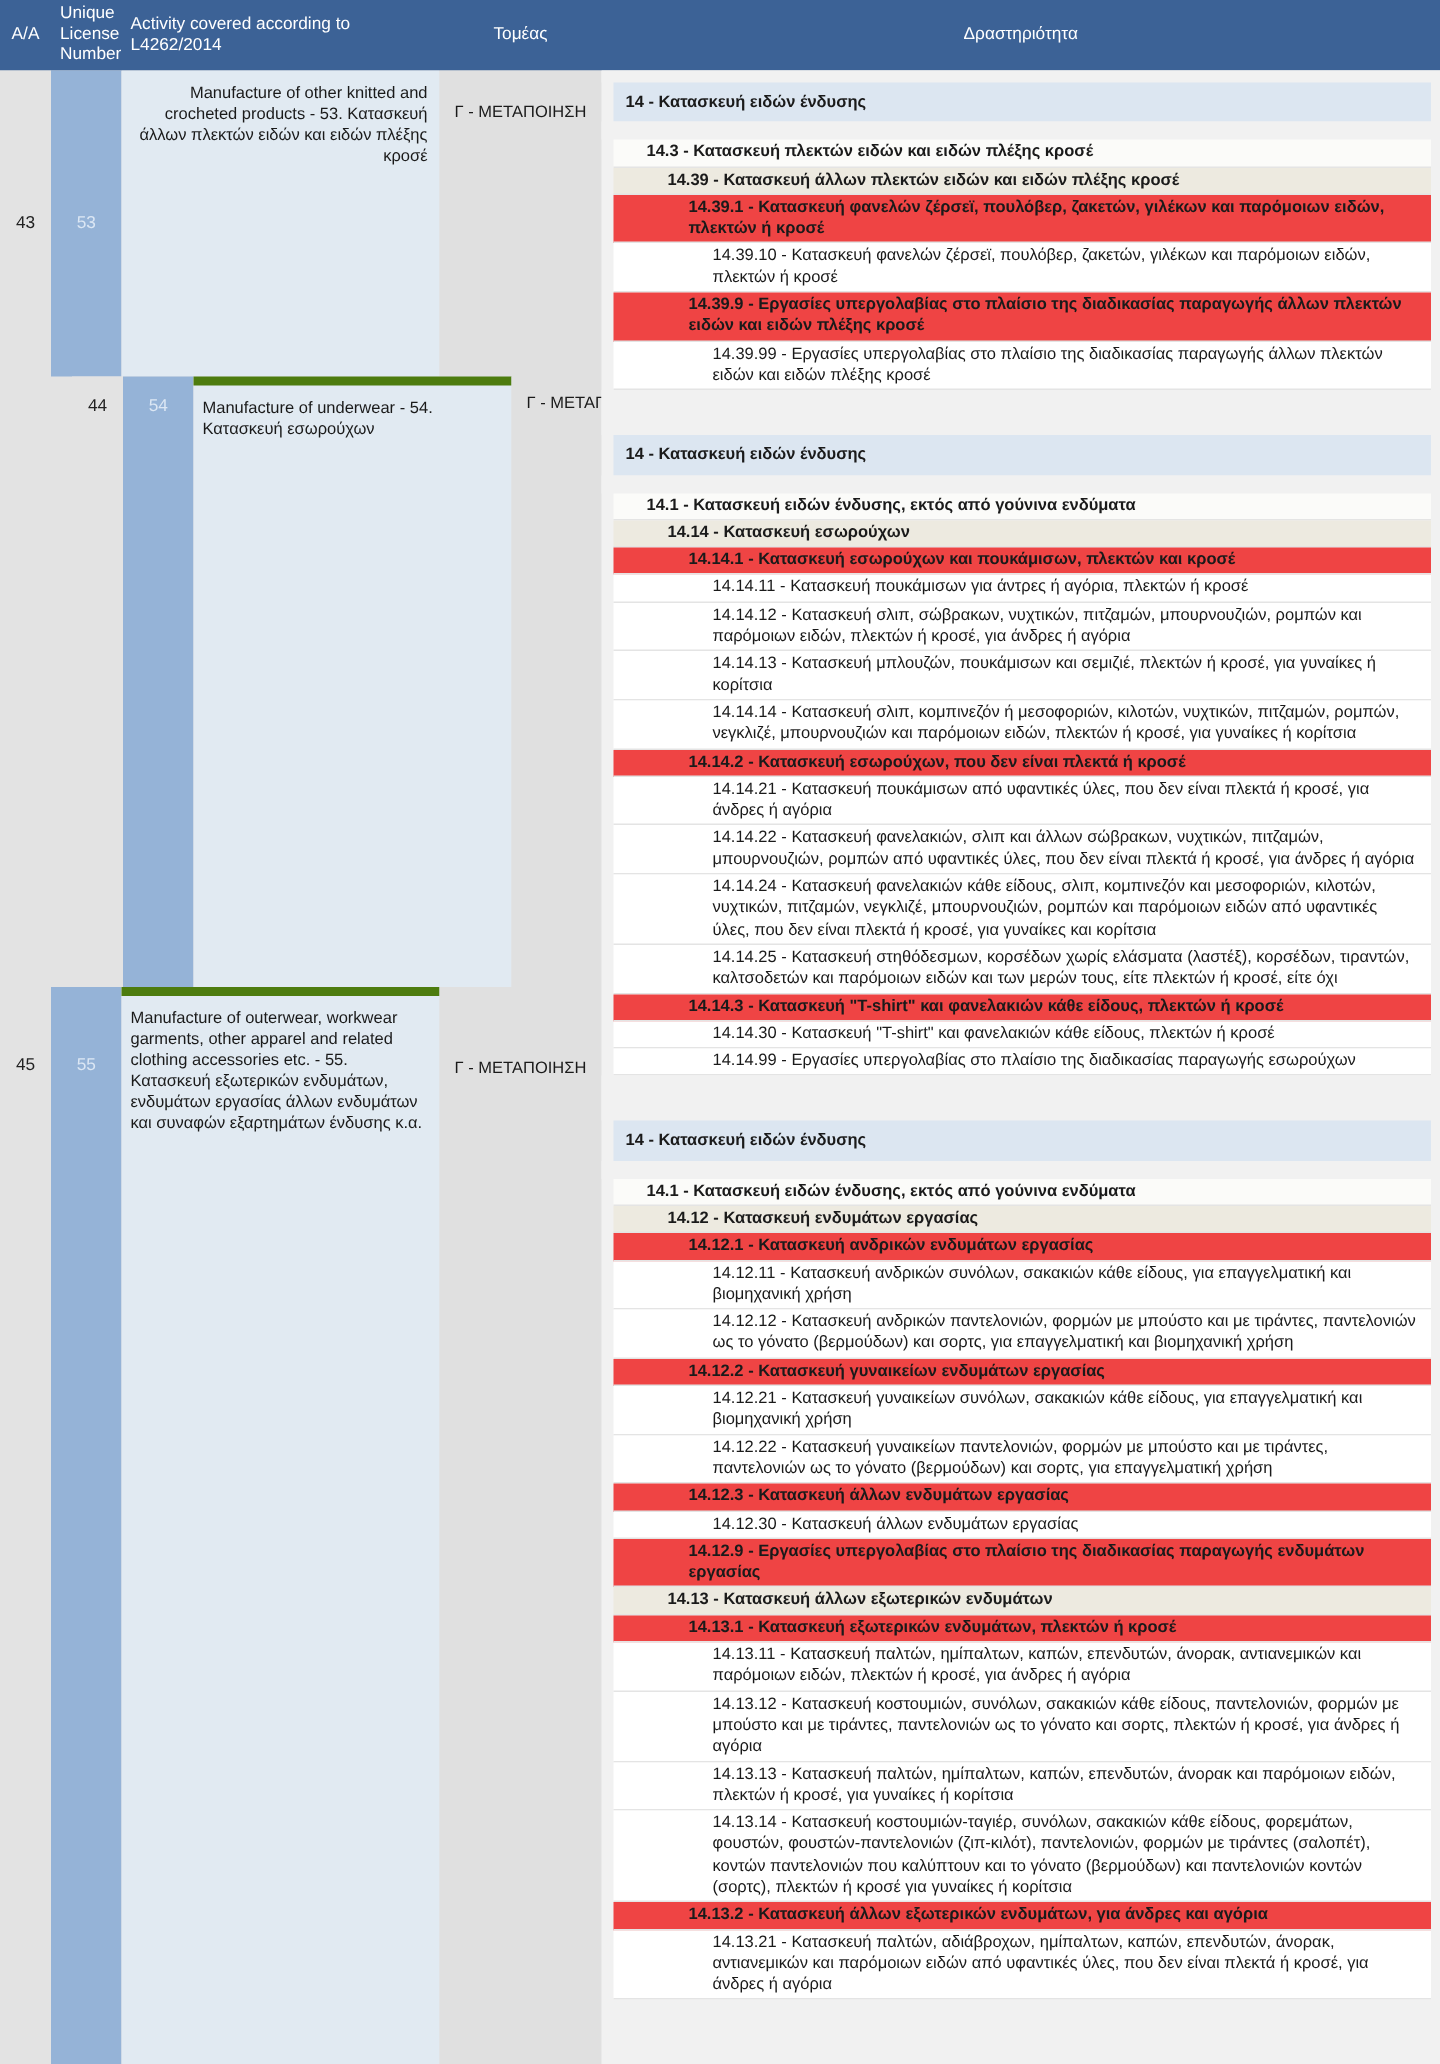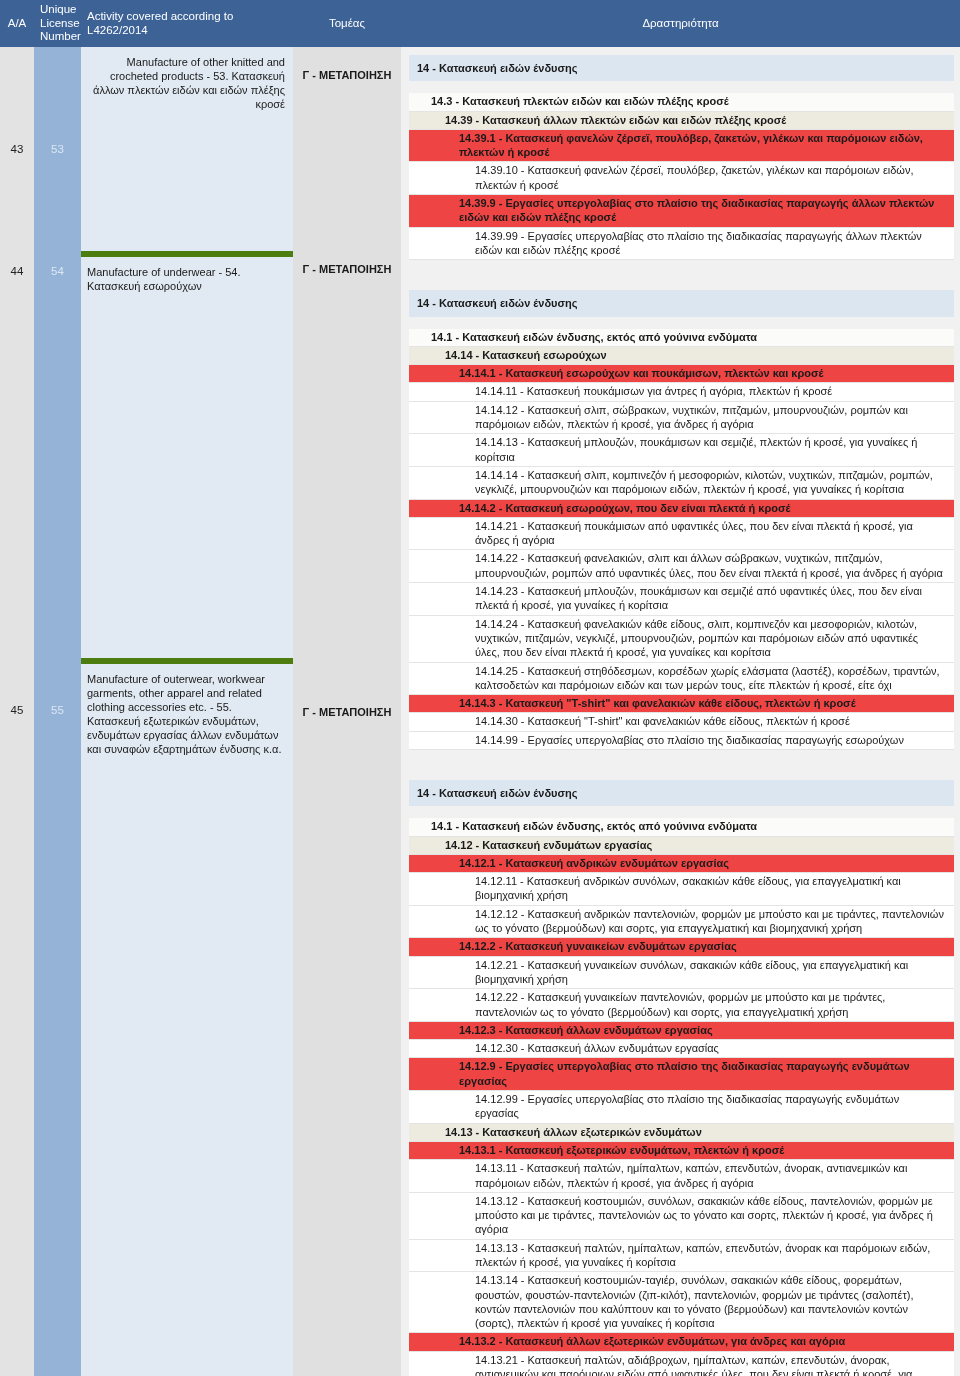--- a/index.html
+++ b/index.html
@@ -57,21 +57,21 @@
   .c-act{
     width:212px;flex:0 0 212px;background:#E1EAF2;
     box-sizing:border-box;padding:4px 8px 4px 6px;
     font-size:11px;line-height:1.28;color:#1a1a1a;
     display:flex;align-items:center;
   }
   .c-tom{
     width:108px;flex:0 0 108px;background:#E0E0E0;
     box-sizing:border-box;padding:0 4px;
     font-size:11px;color:#1a1a1a;
-    display:flex;align-items:center;justify-content:center;font-weight:bold;
+    display:flex;align-items:center;justify-content:center;
   }
   .lrow.top-rule .c-act{border-top:6px solid #4d7c0f;}
   .trow{
     box-sizing:border-box;
     padding:1px 10px 2px 4px;
     font-size:11px;
     line-height:1.30;
     color:#1a1a1a;
     background:#ffffff;
     border-bottom:1px solid #E4E4E4;
@@ -113,21 +113,21 @@
 
     <div class="leftcols">
 
       <div class="lrow" style="height:204px;">
         <div class="c-aa">43</div>
         <div class="c-lic">53</div>
         <div class="c-act" style="align-items:flex-start;padding-top:8px;text-align:right;">Manufacture of other knitted and crocheted products - 53. Κατασκευή άλλων πλεκτών ειδών και ειδών πλέξης κροσέ</div>
         <div class="c-tom" style="align-items:flex-start;padding-top:22px;">Γ - ΜΕΤΑΠΟΙΗΣΗ</div>
       </div>
 
-      <div class="lrow top-rule" style="height:407px;">
+      <div class="lrow top-rule" style="height:407px;margin-left:48px;">
         <div class="c-aa" style="align-items:flex-start;padding-top:14px;">44</div>
         <div class="c-lic" style="align-items:flex-start;padding-top:14px;">54</div>
         <div class="c-act" style="align-items:flex-start;padding-top:8px;">Manufacture of underwear  - 54. Κατασκευή εσωρούχων</div>
         <div class="c-tom" style="align-items:flex-start;padding-top:12px;">Γ - ΜΕΤΑΠΟΙΗΣΗ</div>
       </div>
 
       <div class="lrow top-rule" style="height:718px;">
         <div class="c-aa" style="align-items:flex-start;padding-top:46px;">45</div>
         <div class="c-lic" style="align-items:flex-start;padding-top:46px;">55</div>
         <div class="c-act" style="align-items:flex-start;padding-top:8px;">Manufacture of outerwear, workwear garments, other apparel and related clothing accessories etc. - 55. Κατασκευή εξωτερικών ενδυμάτων, ενδυμάτων εργασίας άλλων ενδυμάτων και συναφών εξαρτημάτων ένδυσης κ.α.</div>
@@ -153,41 +153,39 @@
           <div class="trow lv1">14.1 - Κατασκευή ειδών ένδυσης, εκτός από γούνινα ενδύματα</div>
           <div class="trow lv2">14.14 - Κατασκευή εσωρούχων</div>
           <div class="trow lv3">14.14.1 - Κατασκευή εσωρούχων και πουκάμισων, πλεκτών και κροσέ</div>
           <div class="trow lv4">14.14.11 - Κατασκευή πουκάμισων για άντρες ή αγόρια, πλεκτών ή κροσέ</div>
           <div class="trow lv4">14.14.12 - Κατασκευή σλιπ, σώβρακων, νυχτικών, πιτζαμών, μπουρνουζιών, ρομπών και παρόμοιων ειδών, πλεκτών ή κροσέ, για άνδρες ή αγόρια</div>
           <div class="trow lv4">14.14.13 - Κατασκευή μπλουζών, πουκάμισων και σεμιζιέ, πλεκτών ή κροσέ, για γυναίκες ή κορίτσια</div>
           <div class="trow lv4">14.14.14 - Κατασκευή σλιπ, κομπινεζόν ή μεσοφοριών, κιλοτών, νυχτικών, πιτζαμών, ρομπών, νεγκλιζέ, μπουρνουζιών και παρόμοιων ειδών, πλεκτών ή κροσέ, για γυναίκες ή κορίτσια</div>
           <div class="trow lv3">14.14.2 - Κατασκευή εσωρούχων, που δεν είναι πλεκτά ή κροσέ</div>
           <div class="trow lv4">14.14.21 - Κατασκευή πουκάμισων από υφαντικές ύλες, που δεν είναι πλεκτά ή κροσέ, για άνδρες ή αγόρια</div>
           <div class="trow lv4">14.14.22 - Κατασκευή φανελακιών, σλιπ και άλλων σώβρακων, νυχτικών, πιτζαμών, μπουρνουζιών, ρομπών από υφαντικές ύλες, που δεν είναι πλεκτά ή κροσέ, για άνδρες ή αγόρια</div>
-          <div class="trow lv4">14.14.23 - Κατασκευή μπλουζών, πουκάμισων και σεμιζιέ από υφαντικές ύλες, που δεν είναι πλεκτά ή κροσέ, για γυναίκες ή κορίτσια</div>
           <div class="trow lv4">14.14.24 - Κατασκευή φανελακιών κάθε είδους, σλιπ, κομπινεζόν και μεσοφοριών, κιλοτών, νυχτικών, πιτζαμών, νεγκλιζέ, μπουρνουζιών, ρομπών και παρόμοιων ειδών από υφαντικές ύλες, που δεν είναι πλεκτά ή κροσέ, για γυναίκες και κορίτσια</div>
           <div class="trow lv4">14.14.25 - Κατασκευή στηθόδεσμων, κορσέδων χωρίς ελάσματα (λαστέξ), κορσέδων, τιραντών, καλτσοδετών και παρόμοιων ειδών και των μερών τους, είτε πλεκτών ή κροσέ, είτε όχι</div>
           <div class="trow lv3">14.14.3 - Κατασκευή "T-shirt" και φανελακιών κάθε είδους, πλεκτών ή κροσέ</div>
           <div class="trow lv4">14.14.30 - Κατασκευή "T-shirt" και φανελακιών κάθε είδους, πλεκτών ή κροσέ</div>
           <div class="trow lv4">14.14.99 - Εργασίες υπεργολαβίας στο πλαίσιο της διαδικασίας παραγωγής εσωρούχων</div>
           <div class="blockpad-lg"></div>
           <div class="trow lv0">14 - Κατασκευή ειδών ένδυσης</div>
           <div class="gap"></div>
           <div class="trow lv1">14.1 - Κατασκευή ειδών ένδυσης, εκτός από γούνινα ενδύματα</div>
           <div class="trow lv2">14.12 - Κατασκευή ενδυμάτων εργασίας</div>
           <div class="trow lv3">14.12.1 - Κατασκευή ανδρικών ενδυμάτων εργασίας</div>
           <div class="trow lv4">14.12.11 - Κατασκευή ανδρικών συνόλων, σακακιών κάθε είδους, για επαγγελματική και βιομηχανική χρήση</div>
           <div class="trow lv4">14.12.12 - Κατασκευή ανδρικών παντελονιών, φορμών με μπούστο και με τιράντες, παντελονιών ως το γόνατο (βερμούδων) και σορτς, για επαγγελματική και βιομηχανική χρήση</div>
           <div class="trow lv3">14.12.2 - Κατασκευή γυναικείων ενδυμάτων εργασίας</div>
           <div class="trow lv4">14.12.21 - Κατασκευή γυναικείων συνόλων, σακακιών κάθε είδους, για επαγγελματική και βιομηχανική χρήση</div>
           <div class="trow lv4">14.12.22 - Κατασκευή γυναικείων παντελονιών, φορμών με μπούστο και με τιράντες, παντελονιών ως το γόνατο (βερμούδων) και σορτς, για επαγγελματική χρήση</div>
           <div class="trow lv3">14.12.3 - Κατασκευή άλλων ενδυμάτων εργασίας</div>
           <div class="trow lv4">14.12.30 - Κατασκευή άλλων ενδυμάτων εργασίας</div>
           <div class="trow lv3">14.12.9 - Εργασίες υπεργολαβίας στο πλαίσιο της διαδικασίας παραγωγής ενδυμάτων εργασίας</div>
-          <div class="trow lv4">14.12.99 - Εργασίες υπεργολαβίας στο πλαίσιο της διαδικασίας παραγωγής ενδυμάτων εργασίας</div>
           <div class="trow lv2">14.13 - Κατασκευή άλλων εξωτερικών ενδυμάτων</div>
           <div class="trow lv3">14.13.1 - Κατασκευή εξωτερικών ενδυμάτων, πλεκτών ή κροσέ</div>
           <div class="trow lv4">14.13.11 - Κατασκευή παλτών, ημίπαλτων, καπών, επενδυτών, άνορακ, αντιανεμικών και παρόμοιων ειδών, πλεκτών ή κροσέ, για άνδρες ή αγόρια</div>
           <div class="trow lv4">14.13.12 - Κατασκευή κοστουμιών, συνόλων, σακακιών κάθε είδους, παντελονιών, φορμών με μπούστο και με τιράντες, παντελονιών ως το γόνατο και σορτς, πλεκτών ή κροσέ, για άνδρες ή αγόρια</div>
           <div class="trow lv4">14.13.13 - Κατασκευή παλτών, ημίπαλτων, καπών, επενδυτών, άνορακ και παρόμοιων ειδών, πλεκτών ή κροσέ, για γυναίκες ή κορίτσια</div>
           <div class="trow lv4">14.13.14 - Κατασκευή κοστουμιών-ταγιέρ, συνόλων, σακακιών κάθε είδους, φορεμάτων, φουστών, φουστών-παντελονιών (ζιπ-κιλότ), παντελονιών, φορμών με τιράντες (σαλοπέτ), κοντών παντελονιών που καλύπτουν και το γόνατο (βερμούδων) και παντελονιών κοντών (σορτς), πλεκτών ή κροσέ για γυναίκες ή κορίτσια</div>
           <div class="trow lv3">14.13.2 - Κατασκευή άλλων εξωτερικών ενδυμάτων, για άνδρες και αγόρια</div>
           <div class="trow lv4">14.13.21 - Κατασκευή παλτών, αδιάβροχων, ημίπαλτων, καπών, επενδυτών, άνορακ, αντιανεμικών και παρόμοιων ειδών από υφαντικές ύλες, που δεν είναι πλεκτά ή κροσέ, για άνδρες ή αγόρια</div>
         </div>
     </div>

